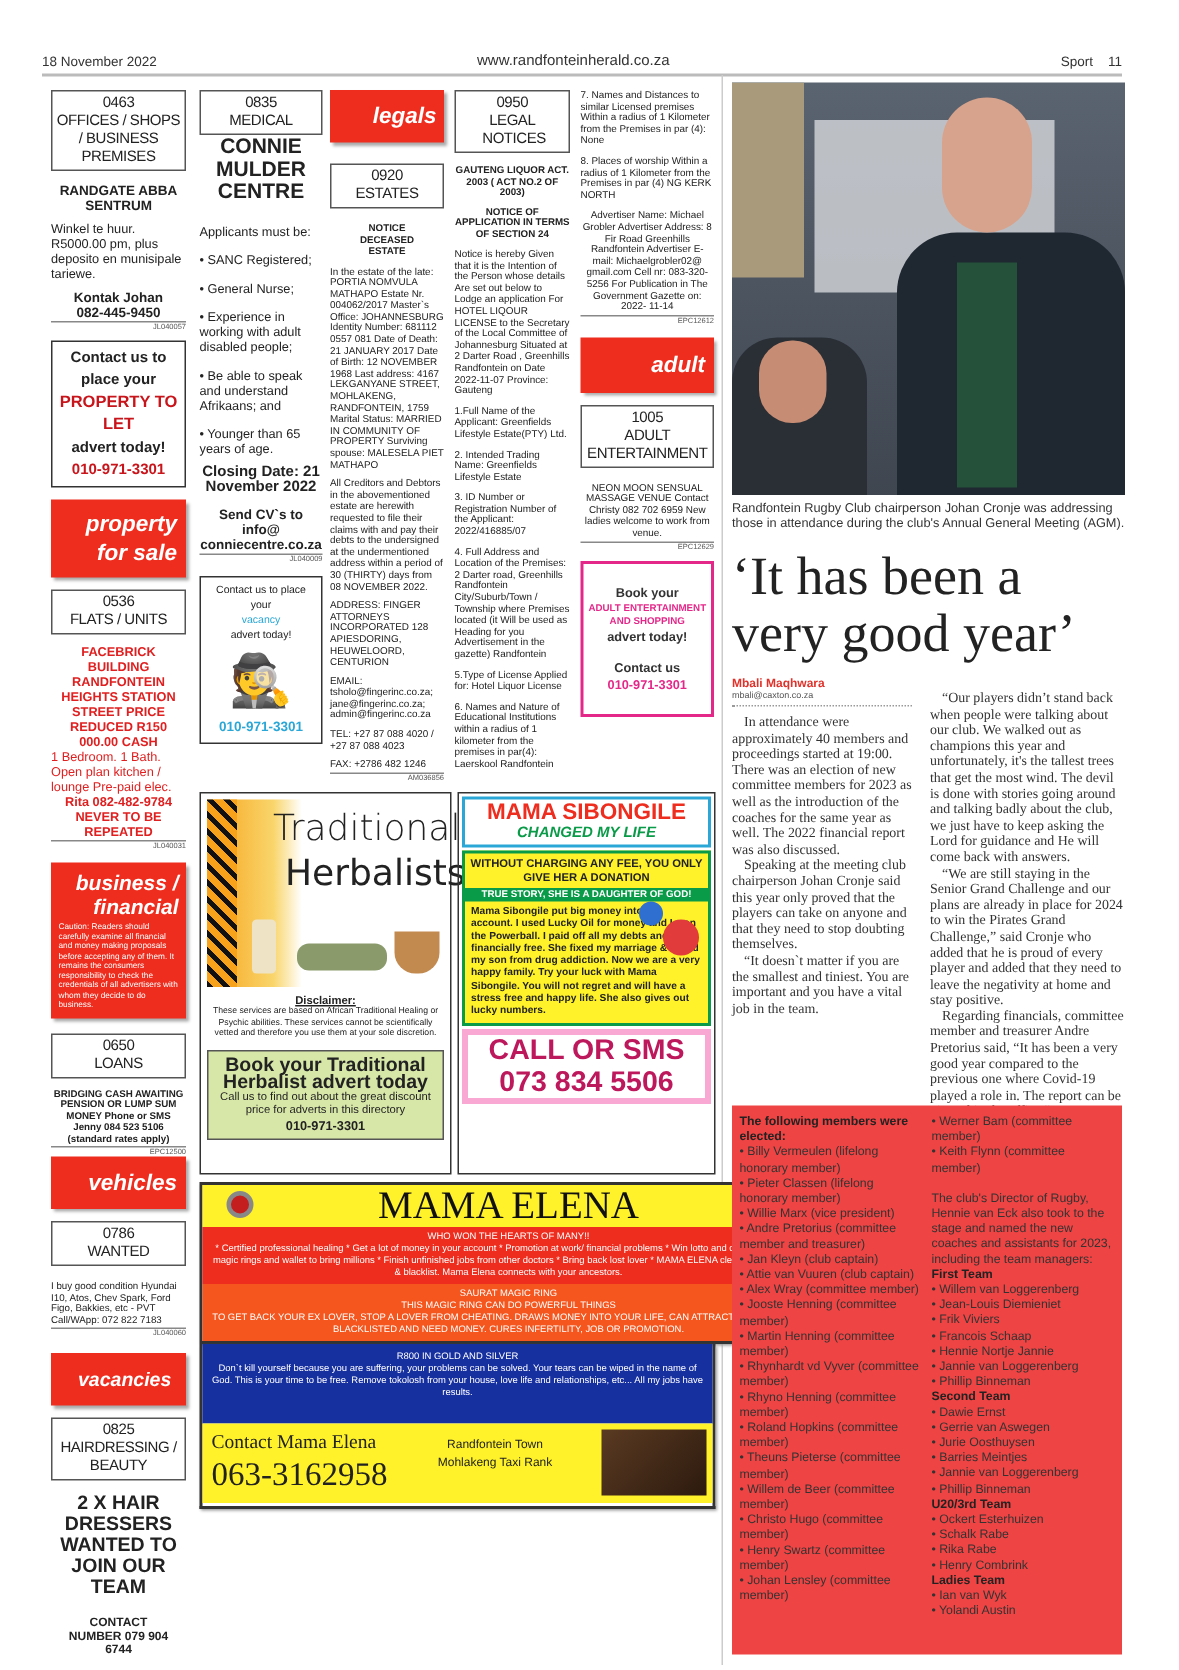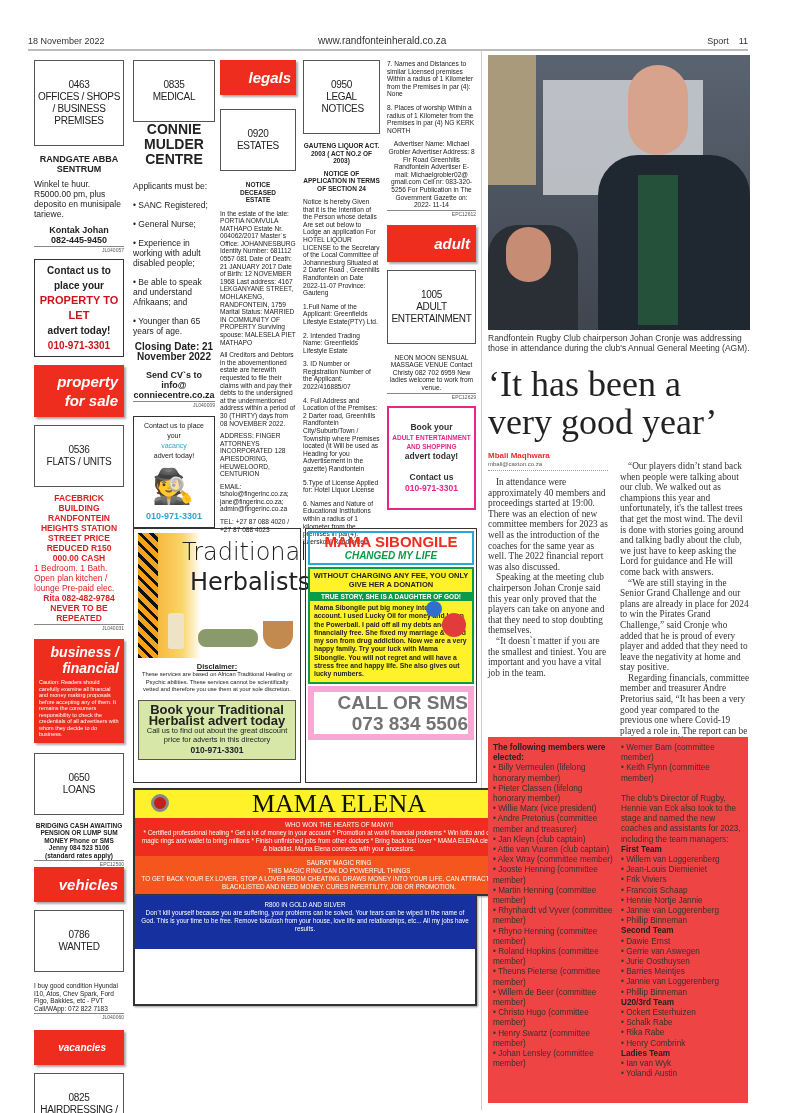--- a/index.html
+++ b/index.html
@@ -5,21 +5,21 @@
 *{box-sizing:border-box;margin:0;padding:0}
 body{width:786px;height:1113px;background:#fff;font-family:"Liberation Sans",sans-serif;color:#222;position:relative;overflow:hidden}
 .abs{position:absolute}
 .hdr{left:28px;top:36px;width:720px;height:12px;font-size:9px;color:#333}
 .hdr .date{position:absolute;left:0;top:0}
 .hdr .url{position:absolute;left:290px;top:-1px;font-size:10px}
 .hdr .sec{position:absolute;right:0;top:0}
 .hdr .sec span{margin-left:10px}
 .rule{left:28px;top:49px;width:720px;height:2px;background:#bbb}
 .vrule{left:481px;top:50px;width:1px;height:1060px;background:#ccc}
-.cbox{border:1px solid #555;text-align:center;font-family:"Liberation Sans Narrow","Liberation Sans",sans-serif;font-size:10px;line-height:12px;padding:18px 2px;color:#222;letter-spacing:-0.3px}
+.cbox{border:1px solid #555;text-align:center;font-family:"Liberation Sans Narrow","Liberation Sans",sans-serif;font-size:10px;line-height:12px;padding:2px 2px;color:#222;letter-spacing:-0.3px}
 .redbox{background:#ee2d1e;color:#fff;font-style:italic;font-weight:bold;text-align:right;padding:6px 8px;font-size:17px;line-height:19px;box-shadow:2px 2px 2px #aaa}
 .bold-c{text-align:center;font-weight:bold}
 .ref{font-size:5px;color:#555;text-align:right;border-top:1px solid #888;margin-top:1px}
 .contact-box{border:1px solid #333;text-align:center;font-weight:bold;font-size:10px;line-height:15px;padding:3px}
 .red{color:#c8151b}
 .legal{font-size:6.6px;line-height:7.6px}
 .article{font-family:"Liberation Serif",serif;font-size:9.3px;line-height:10.6px;color:#333}
 .article p{text-indent:8px}
 .sidebar{background:#ef4444;font-size:8.2px;line-height:10.2px;color:#333;padding:6px 5px}
 </style>
@@ -68,21 +68,21 @@
     </div>
  <div class="bold-c" style="font-size:6.5px;line-height:7.5px;margin-top:7px">BRIDGING CASH AWAITING PENSION OR LUMP SUM MONEY Phone or SMS Jenny 084 523 5106 (standard rates apply)</div>
  <div class="ref">EPC12500</div>
  <div class="redbox" style="padding:8px 6px;font-size:15px">vehicles</div>
  <div class="cbox" style="margin-top:8px">
       <div>0786</div>
       <div>WANTED</div>
     </div>
  <div style="font-size:6.5px;line-height:7.5px;margin-top:10px">I buy good condition Hyundai I10, Atos, Chev Spark, Ford Figo, Bakkies, etc - PVT Call/WApp: 072 822 7183</div>
  <div class="ref">JL040060</div>
- <div class="redbox" style="margin-top:10px;padding:8px 18px;font-size:10px">vacancies</div>
+ <div class="redbox" style="margin-top:10px;padding:8px 18px;font-size:13px">vacancies</div>
  <div class="cbox" style="margin-top:8px">
       <div>0825</div>
       <div>HAIRDRESSING / BEAUTY</div>
     </div>
  <div class="bold-c" style="font-size:13px;line-height:14px;margin-top:8px">2 X HAIR DRESSERS WANTED TO JOIN OUR TEAM</div>
  <div class="bold-c" style="font-size:8px;line-height:9px;margin-top:12px;padding:0 10px">CONTACT NUMBER 079 904 6744</div>
 
 </div>
 
 <div class="abs" style="left:133px;top:60px;width:82px">
@@ -192,21 +192,21 @@
   <div style="color:#0a9b48;font-weight:bold;font-style:italic;font-size:10px;line-height:12px">CHANGED MY LIFE</div>
  </div>
  <div style="border:2px solid #0a9b48;background:#fff22a;margin-top:2px">
   <div style="text-align:center;font-weight:bold;font-size:7.5px;line-height:8.5px;padding:3px 2px">WITHOUT CHARGING ANY FEE, YOU ONLY GIVE HER A DONATION</div>
   <div style="background:#0a9b48;color:#fff;text-align:center;font-weight:bold;font-size:6.5px;line-height:9px">TRUE STORY, SHE IS A DAUGHTER OF GOD!</div>
   <div style="font-weight:bold;font-size:6.8px;line-height:8.3px;padding:3px 4px;position:relative"><span>Mama Sibongile put big money into my account. I used Lucky Oil for money and I won the Powerball. I paid off all my debts and I am financially free. She fixed my marriage &amp; saved my son from drug addiction. Now we are a very happy family. Try your luck with Mama Sibongile. You will not regret and will have a stress free and happy life. She also gives out lucky numbers.</span>
    <span style="position:absolute;right:6px;top:12px;width:24px;height:24px;border-radius:50%;background:#e23b3b"></span>
    <span style="position:absolute;right:30px;top:0;width:16px;height:16px;border-radius:50%;background:#2e6fd0"></span>
   </div>
  </div>
- <div style="border:6px solid #f9a8d4;margin-top:2px;text-align:right;color:#737373;font-weight:bold">
+ <div style="border:4px solid #f9a8d4;margin-top:2px;text-align:center;color:#be185d;font-weight:bold">
   <div style="font-size:19px;line-height:21px">CALL OR SMS</div>
   <div style="font-size:19px;line-height:21px">073 834 5506</div>
  </div>
 </div>
 
 <div class="abs" style="left:133px;top:788px;width:412px;height:108px;border:2px solid #333;box-shadow:1px 1px 2px #999">
  <div style="background:#fff22a;height:28px;position:relative;text-align:center">
   <span style="position:absolute;left:16px;top:4px;width:18px;height:18px;border-radius:50%;background:#c41e1e;border:3px solid #888"></span>
   <span style="font-family:'Liberation Serif',serif;font-size:26px;line-height:28px;color:#111">MAMA ELENA</span>
  </div>
@@ -217,20 +217,26 @@
  <div style="background:#f5561e;color:#fff;text-align:center;font-size:6.3px;line-height:8px;padding:3px 4px">
   <div>SAURAT MAGIC RING</div>
       <div>THIS MAGIC RING CAN DO POWERFUL THINGS</div>
       <div>TO GET BACK YOUR EX LOVER, STOP A LOVER FROM CHEATING. DRAWS MONEY INTO YOUR LIFE, CAN ATTRACT A RICH LOVER. BLACKLISTED AND NEED MONEY. CURES INFERTILITY, JOB OR PROMOTION.</div>
  </div>
 </div>
 <div class="abs" style="left:133px;top:896px;width:344px;height:110px;border:2px solid #333;border-top:none;box-shadow:1px 1px 2px #999">
  <div style="background:#1730a0;color:#fff;text-align:center;font-size:6.3px;line-height:8px;padding:5px 4px;height:53px;margin-top:0">
   <div>R800 IN GOLD AND SILVER</div>
       <div>Don`t kill yourself because you are suffering, your problems can be solved. Your tears can be wiped in the name of God. This is your time to be free. Remove tokolosh from your house, love life and relationships, etc... All my jobs have results.</div>
+ </div>
+ <div style="background:#fff22a;height:53px;position:relative">
+  <div style="position:absolute;left:6px;top:4px;font-family:'Liberation Serif',serif;font-size:13px;color:#222">Contact Mama Elena</div>
+  <div style="position:absolute;left:6px;top:21px;font-family:'Liberation Serif',serif;font-size:22px;color:#222">063-3162958</div>
+  <div style="position:absolute;left:150px;top:8px;width:90px;text-align:center;font-size:8px;line-height:12px">Randfontein Town Mohlakeng Taxi Rank</div>
+  <div style="position:absolute;right:4px;top:4px;width:70px;height:44px;background:linear-gradient(135deg,#5a3a22,#2c1a0e)"></div>
  </div>
 </div>
 
 <div class="abs" style="left:488px;top:55px;width:262px;height:275px;background:linear-gradient(180deg,#5a6370 0,#3f4650 100%);overflow:hidden">
  <div style="position:absolute;left:0;top:0;width:48px;height:130px;background:#a99a7c"></div>
  <div style="position:absolute;left:55px;top:25px;width:160px;height:115px;background:#d6d8dc;opacity:.8"></div>
  <div style="position:absolute;left:110px;top:100px;width:152px;height:175px;background:#1f2731;border-radius:40px 40px 0 0"></div>
  <div style="position:absolute;left:140px;top:10px;width:60px;height:90px;background:#d8a38c;border-radius:30px"></div>
  <div style="position:absolute;left:150px;top:120px;width:40px;height:150px;background:#25503a"></div>
  <div style="position:absolute;left:0;top:170px;width:90px;height:105px;background:#2a2f36;border-radius:30px 30px 0 0"></div>

